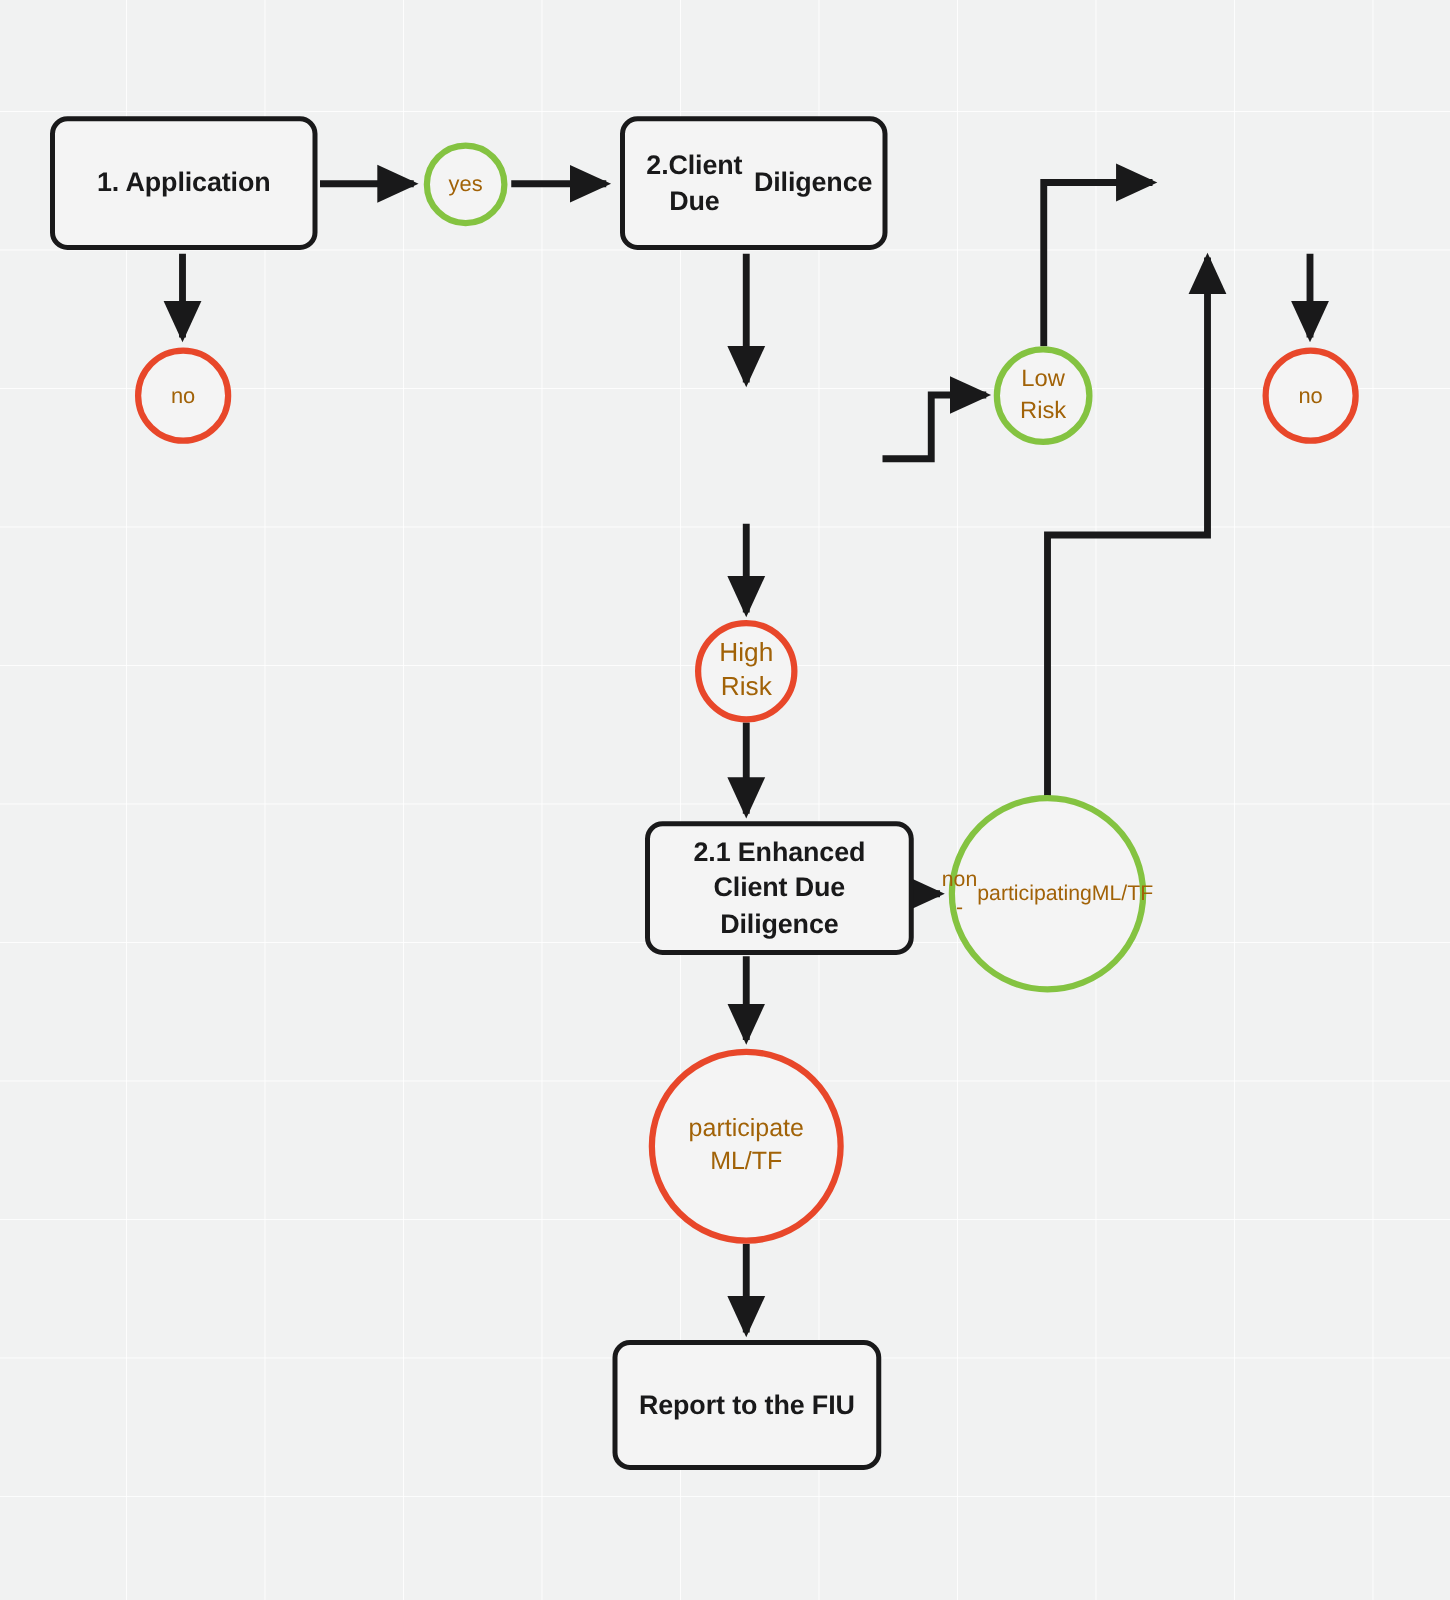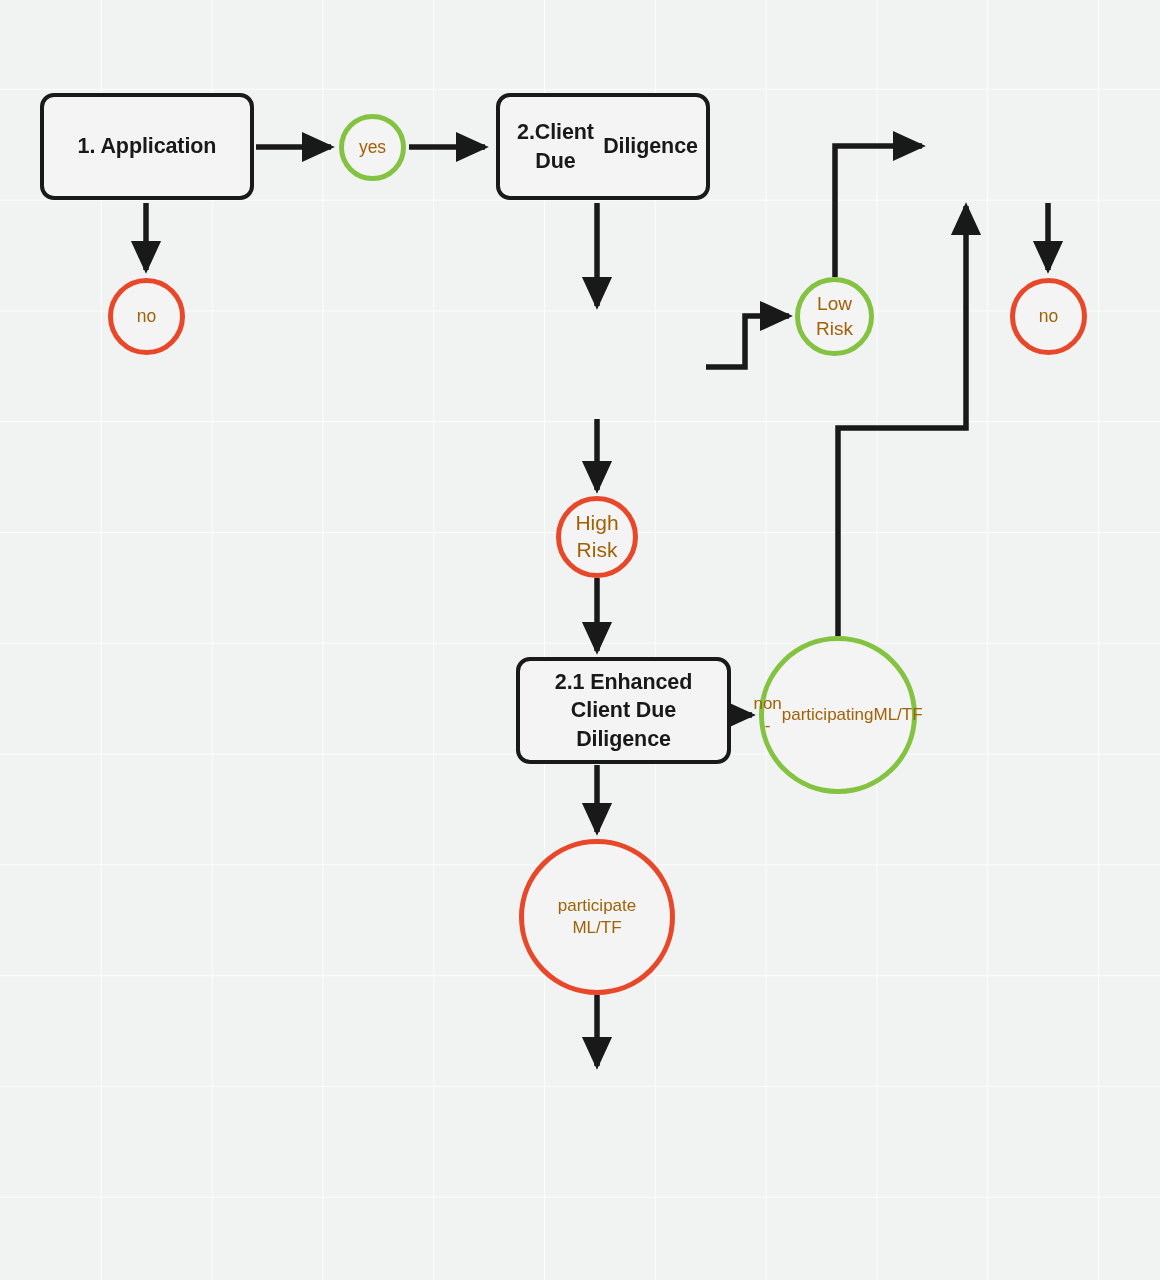--- a/index.html
+++ b/index.html
@@ -111,20 +111,23 @@
   </div>
 
 
 
   <div class="node proc" style="left:480px; top:657px; width:215px; height:107px; flex-direction:column;margin-left:36px;">
     <span class="lbl">2.1 Enhanced</span>
     <span class="lbl">Client Due</span>
     <span class="lbl">Diligence</span>
   </div>
 
+  <div class="node proc" style="left:490px; top:1072px; width:215px; height:104px;">
+    <span class="lbl">Report to the FIU</span>
+  </div>
 
   <div class="node circ green" style="left:339px; top:114px; width:67px; height:67px; font-size:17.5px;">
     <span class="lbl">yes</span>
   </div>
 
   <div class="node circ red" style="left:108px; top:278px; width:77px; height:77px; font-size:17.5px;">
     <span class="lbl">no</span>
   </div>
 
   <div class="node circ red" style="left:1010px; top:278px; width:77px; height:77px; font-size:17.5px;">
@@ -140,18 +143,18 @@
     <span class="lbl">High</span>
     <span class="lbl">Risk</span>
   </div>
 
   <div class="node circ green" style="left:759px; top:636px; width:158px; height:158px; font-size:17px; ">
     <span class="lbl">non -</span>
     <span class="lbl">participating</span>
     <span class="lbl">ML/TF</span>
   </div>
 
-  <div class="node circ red" style="left:519px; top:839px; width:156px; height:156px; font-size:17px; flex-direction:column;">
+  <div class="node circ red" style="left:519px; top:839px; width:156px; height:156px; font-size:20px; flex-direction:column;">
     <span class="lbl">participate</span>
     <span class="lbl">ML/TF</span>
   </div>
 
 </div>
 
 </body></html>

